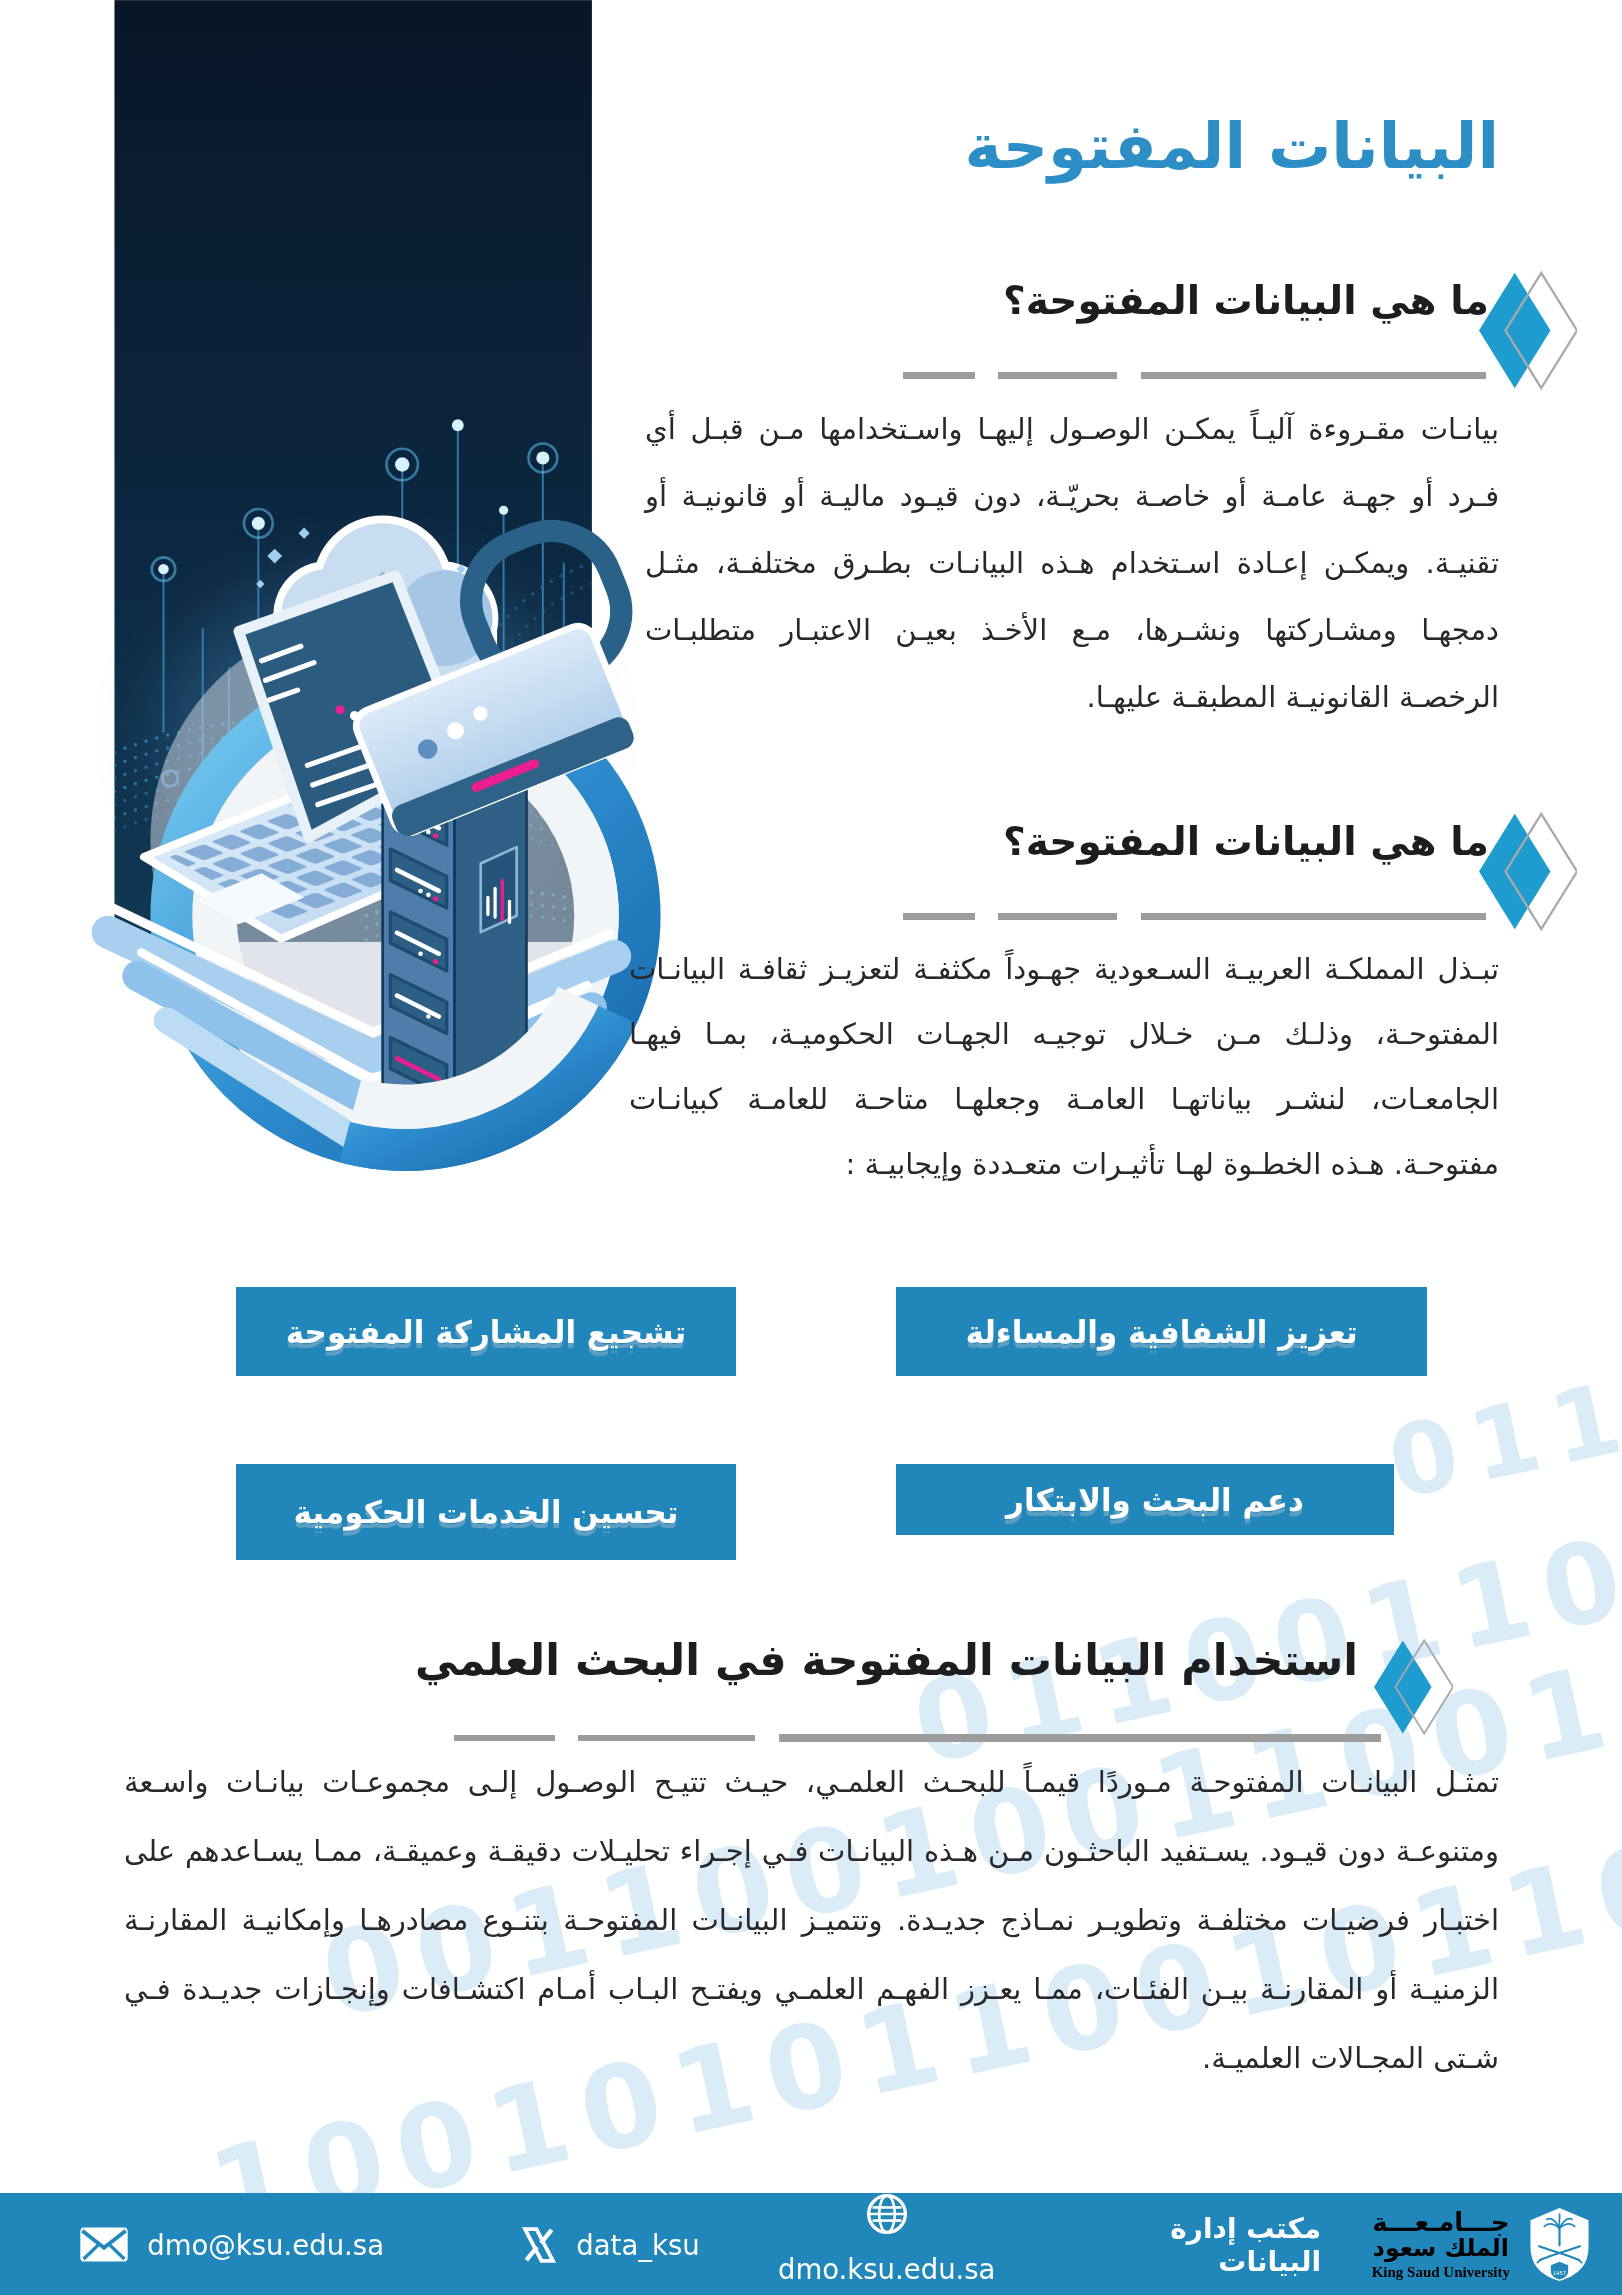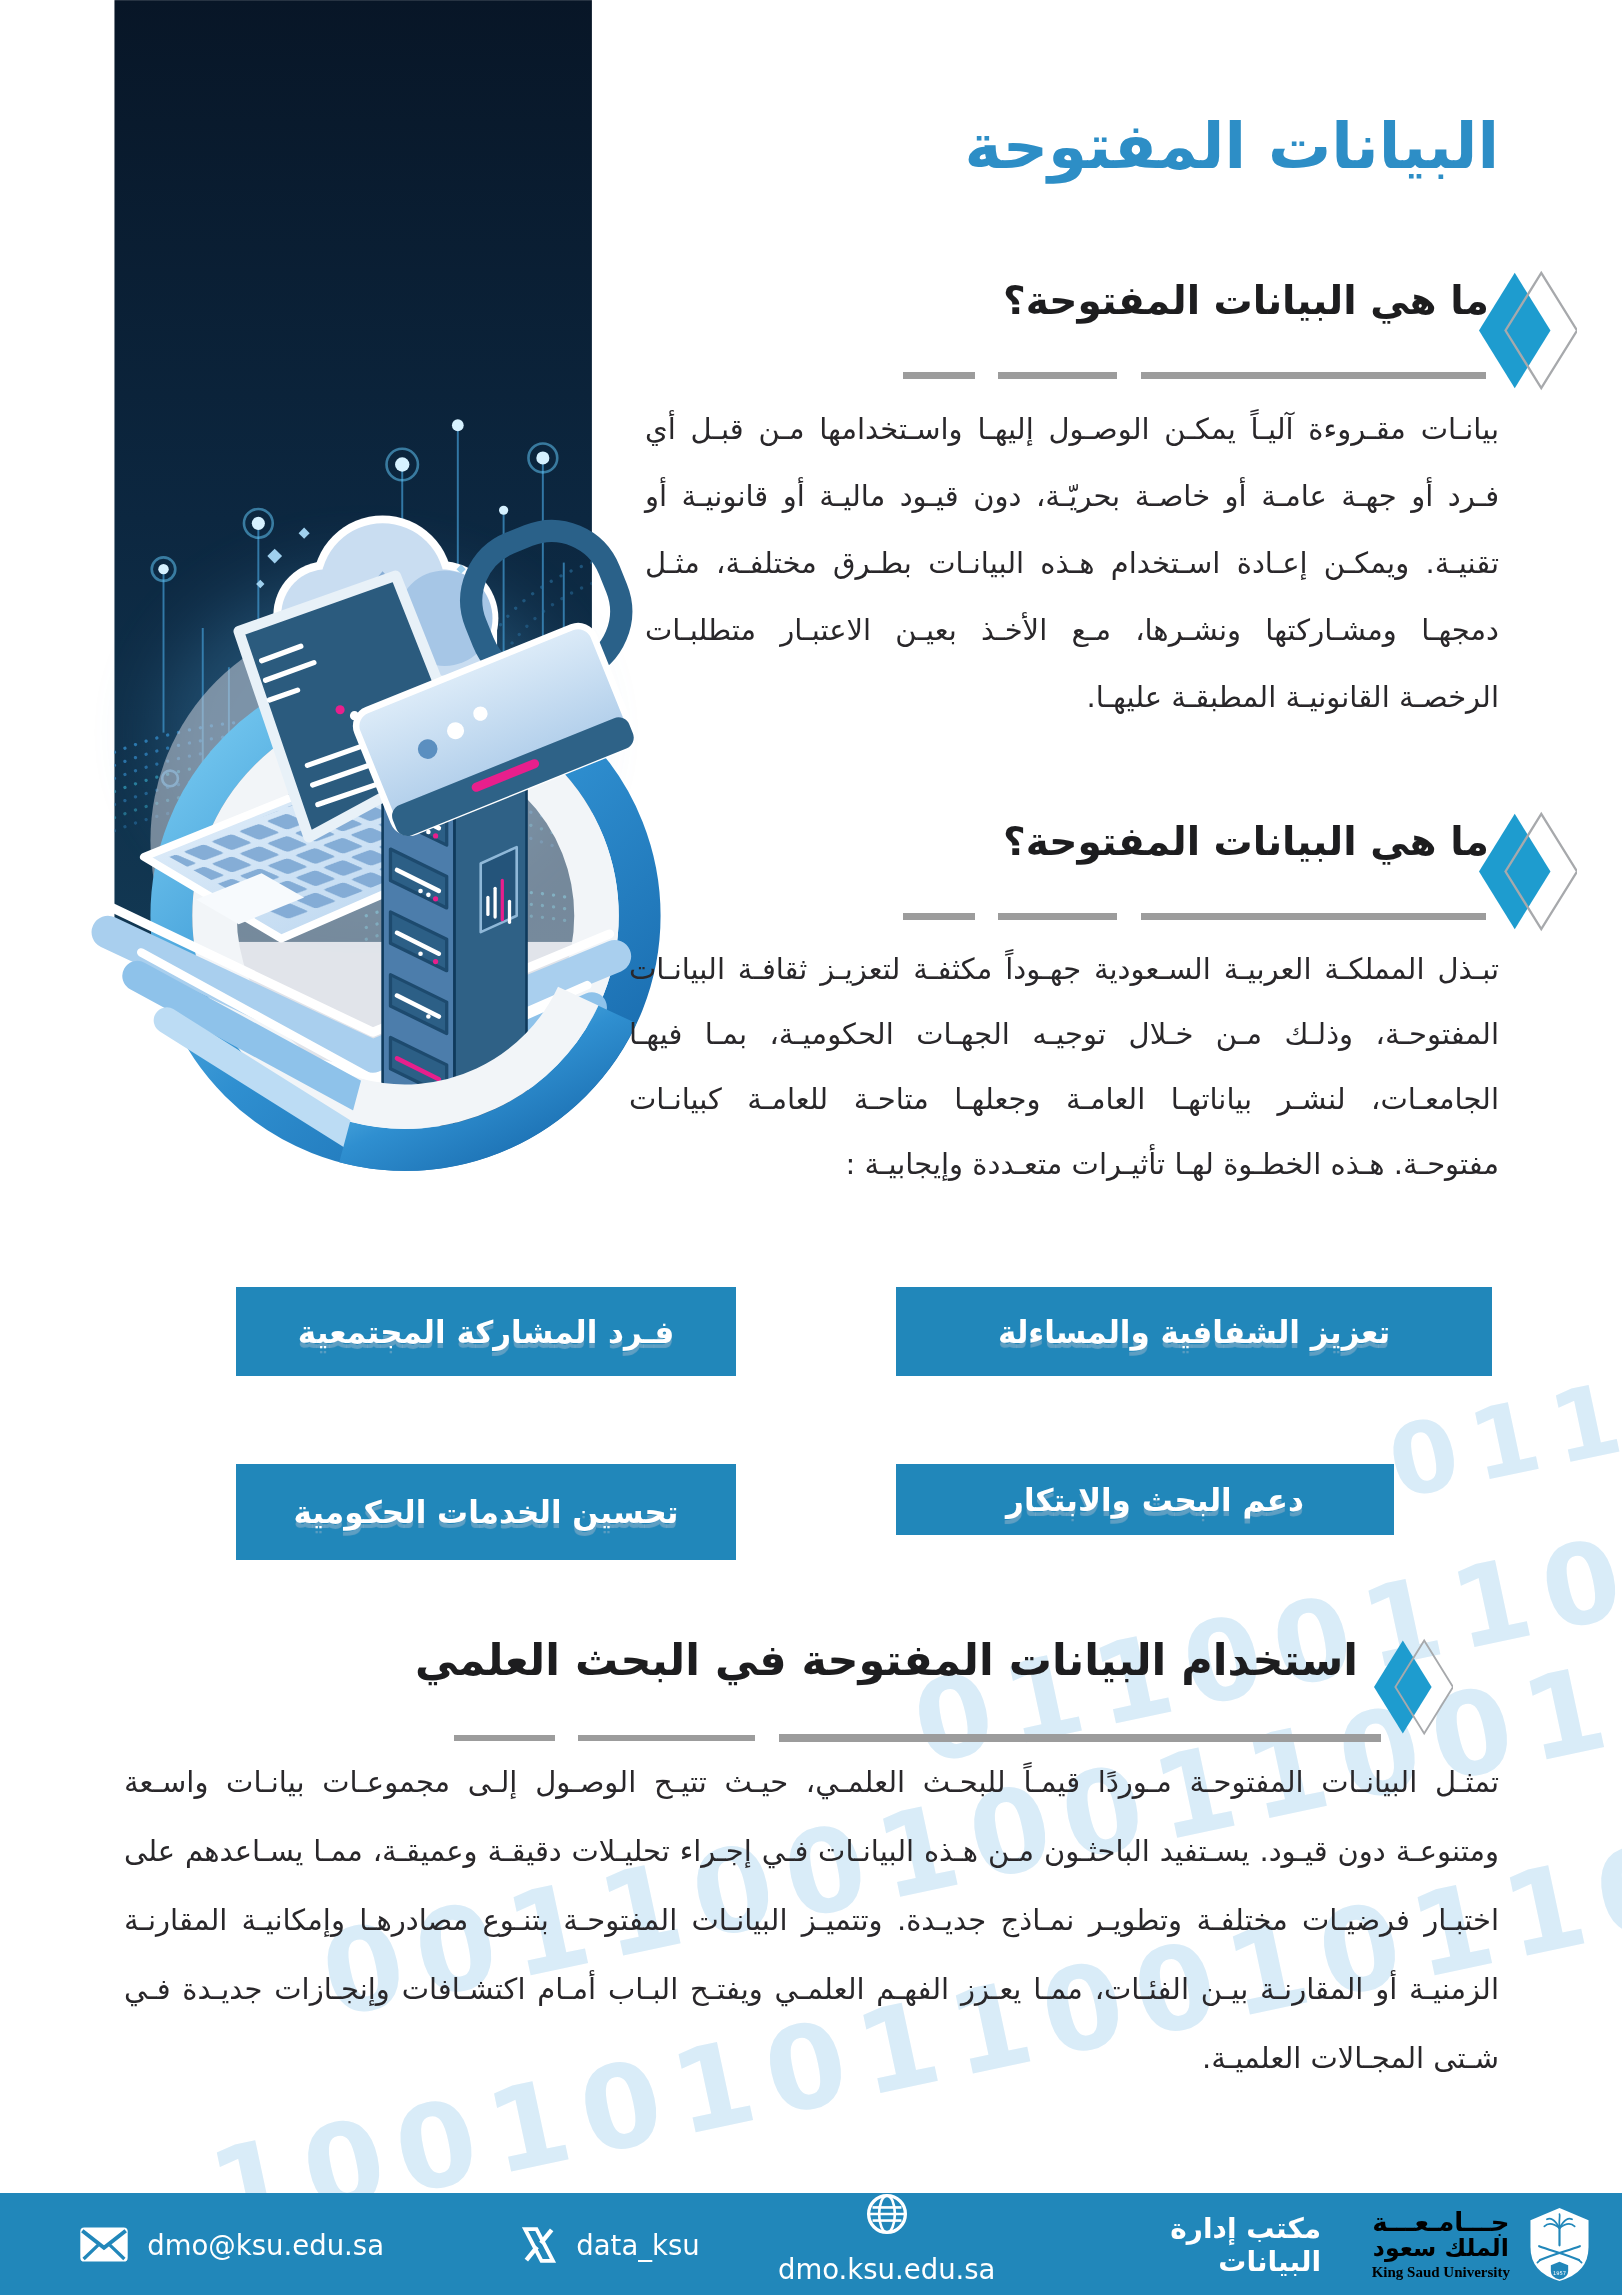--- a/index.html
+++ b/index.html
@@ -31,21 +31,21 @@
   .underline.u3{right:242px;top:1734px;}
   .u1 .s1,.u2 .s1{width:72px;} .u1 .s2,.u2 .s2{width:119px;} .u1 .s3,.u2 .s3{width:345px;}
   .u3 .s1{width:101px;} .u3 .s2{width:177px;} .u3 .s3{width:602px;height:7.9px;}
   .para{position:absolute;color:#29272a;direction:rtl;text-align:justify;font-size:29px;z-index:2;}
   .para.p1{right:124px;width:854px;top:396px;line-height:67px;}
   .para.p2{right:124px;width:870px;top:937px;line-height:65px;}
   .para.p3{left:124px;right:124px;top:1748px;line-height:69px;}
 
   
   .benefit{position:absolute;background:#2187ba;color:#ffffff;font-weight:bold;font-size:31px;display:flex;align-items:center;justify-content:center;direction:rtl;z-index:2;text-shadow:0 4.6px 0.7px rgba(145,178,202,0.55);}
-  .b1{left:896px;top:1287px;width:596px;height:89px;}
+  .b1{left:896px;top:1287px;width:531px;height:89px;}
   .b2{left:236px;top:1287px;width:500px;height:89px;}
   .b3{left:896px;top:1464px;width:498px;height:71px;padding-left:20px;}
   .b4{left:236px;top:1464px;width:500px;height:96px;}
 
   
   .footer{position:absolute;left:0;top:2193px;width:1623px;height:103px;background:#2187ba;z-index:3;}
   .f-item{position:absolute;top:0;height:100%;display:flex;align-items:center;gap:18.3px;color:#ffffff;font-size:27.5px;}
   .f-email{left:79px;}
   .f-x{left:520px;}
   .f-web{left:778px;flex-direction:column;}
@@ -308,21 +308,21 @@
   </svg>
   <div class="sec-heading h2">ما هي البيانات المفتوحة؟</div>
   <div class="underline u2">
       <span class="s1"></span>
       <span class="s2"></span>
       <span class="s3"></span>
     </div>
   <div class="para p2">تبـذل المملكـة العربيـة السـعودية جهـوداً مكثفـة لتعزيـز ثقافـة البيانـات المفتوحـة، وذلـك مـن خـلال توجيـه الجهـات الحكوميـة، بمـا فيهـا الجامعـات، لنشـر بياناتهـا العامـة وجعلهـا متاحـة للعامـة كبيانـات مفتوحـة. هـذه الخطـوة لهـا تأثيـرات متعـددة وإيجابيـة :</div>
 
   <div class="benefit b1">تعزيز الشفافية والمساءلة</div>
-  <div class="benefit b2">فـرد المشاركة المجتمعية</div>
+  <div class="benefit b2">تشجيع المشاركة المفتوحة</div>
   <div class="benefit b3">دعم البحث والابتكار</div>
   <div class="benefit b4">تحسين الخدمات الحكومية</div>
 
   <svg class="diamond d3" width="79" height="108" viewBox="0 0 170 210">
     <polygon points="62,5 124,105 62,205 0,105" fill="#1e9ccf"></polygon>
     <polygon points="108,5 170,105 108,205 46,105" fill="none" stroke="#a7a9ac" stroke-width="4"></polygon>
   </svg>
   <div class="sec-heading h3">استخدام البيانات المفتوحة في البحث العلمي</div>
   <div class="underline u3">
       <span class="s1"></span>

